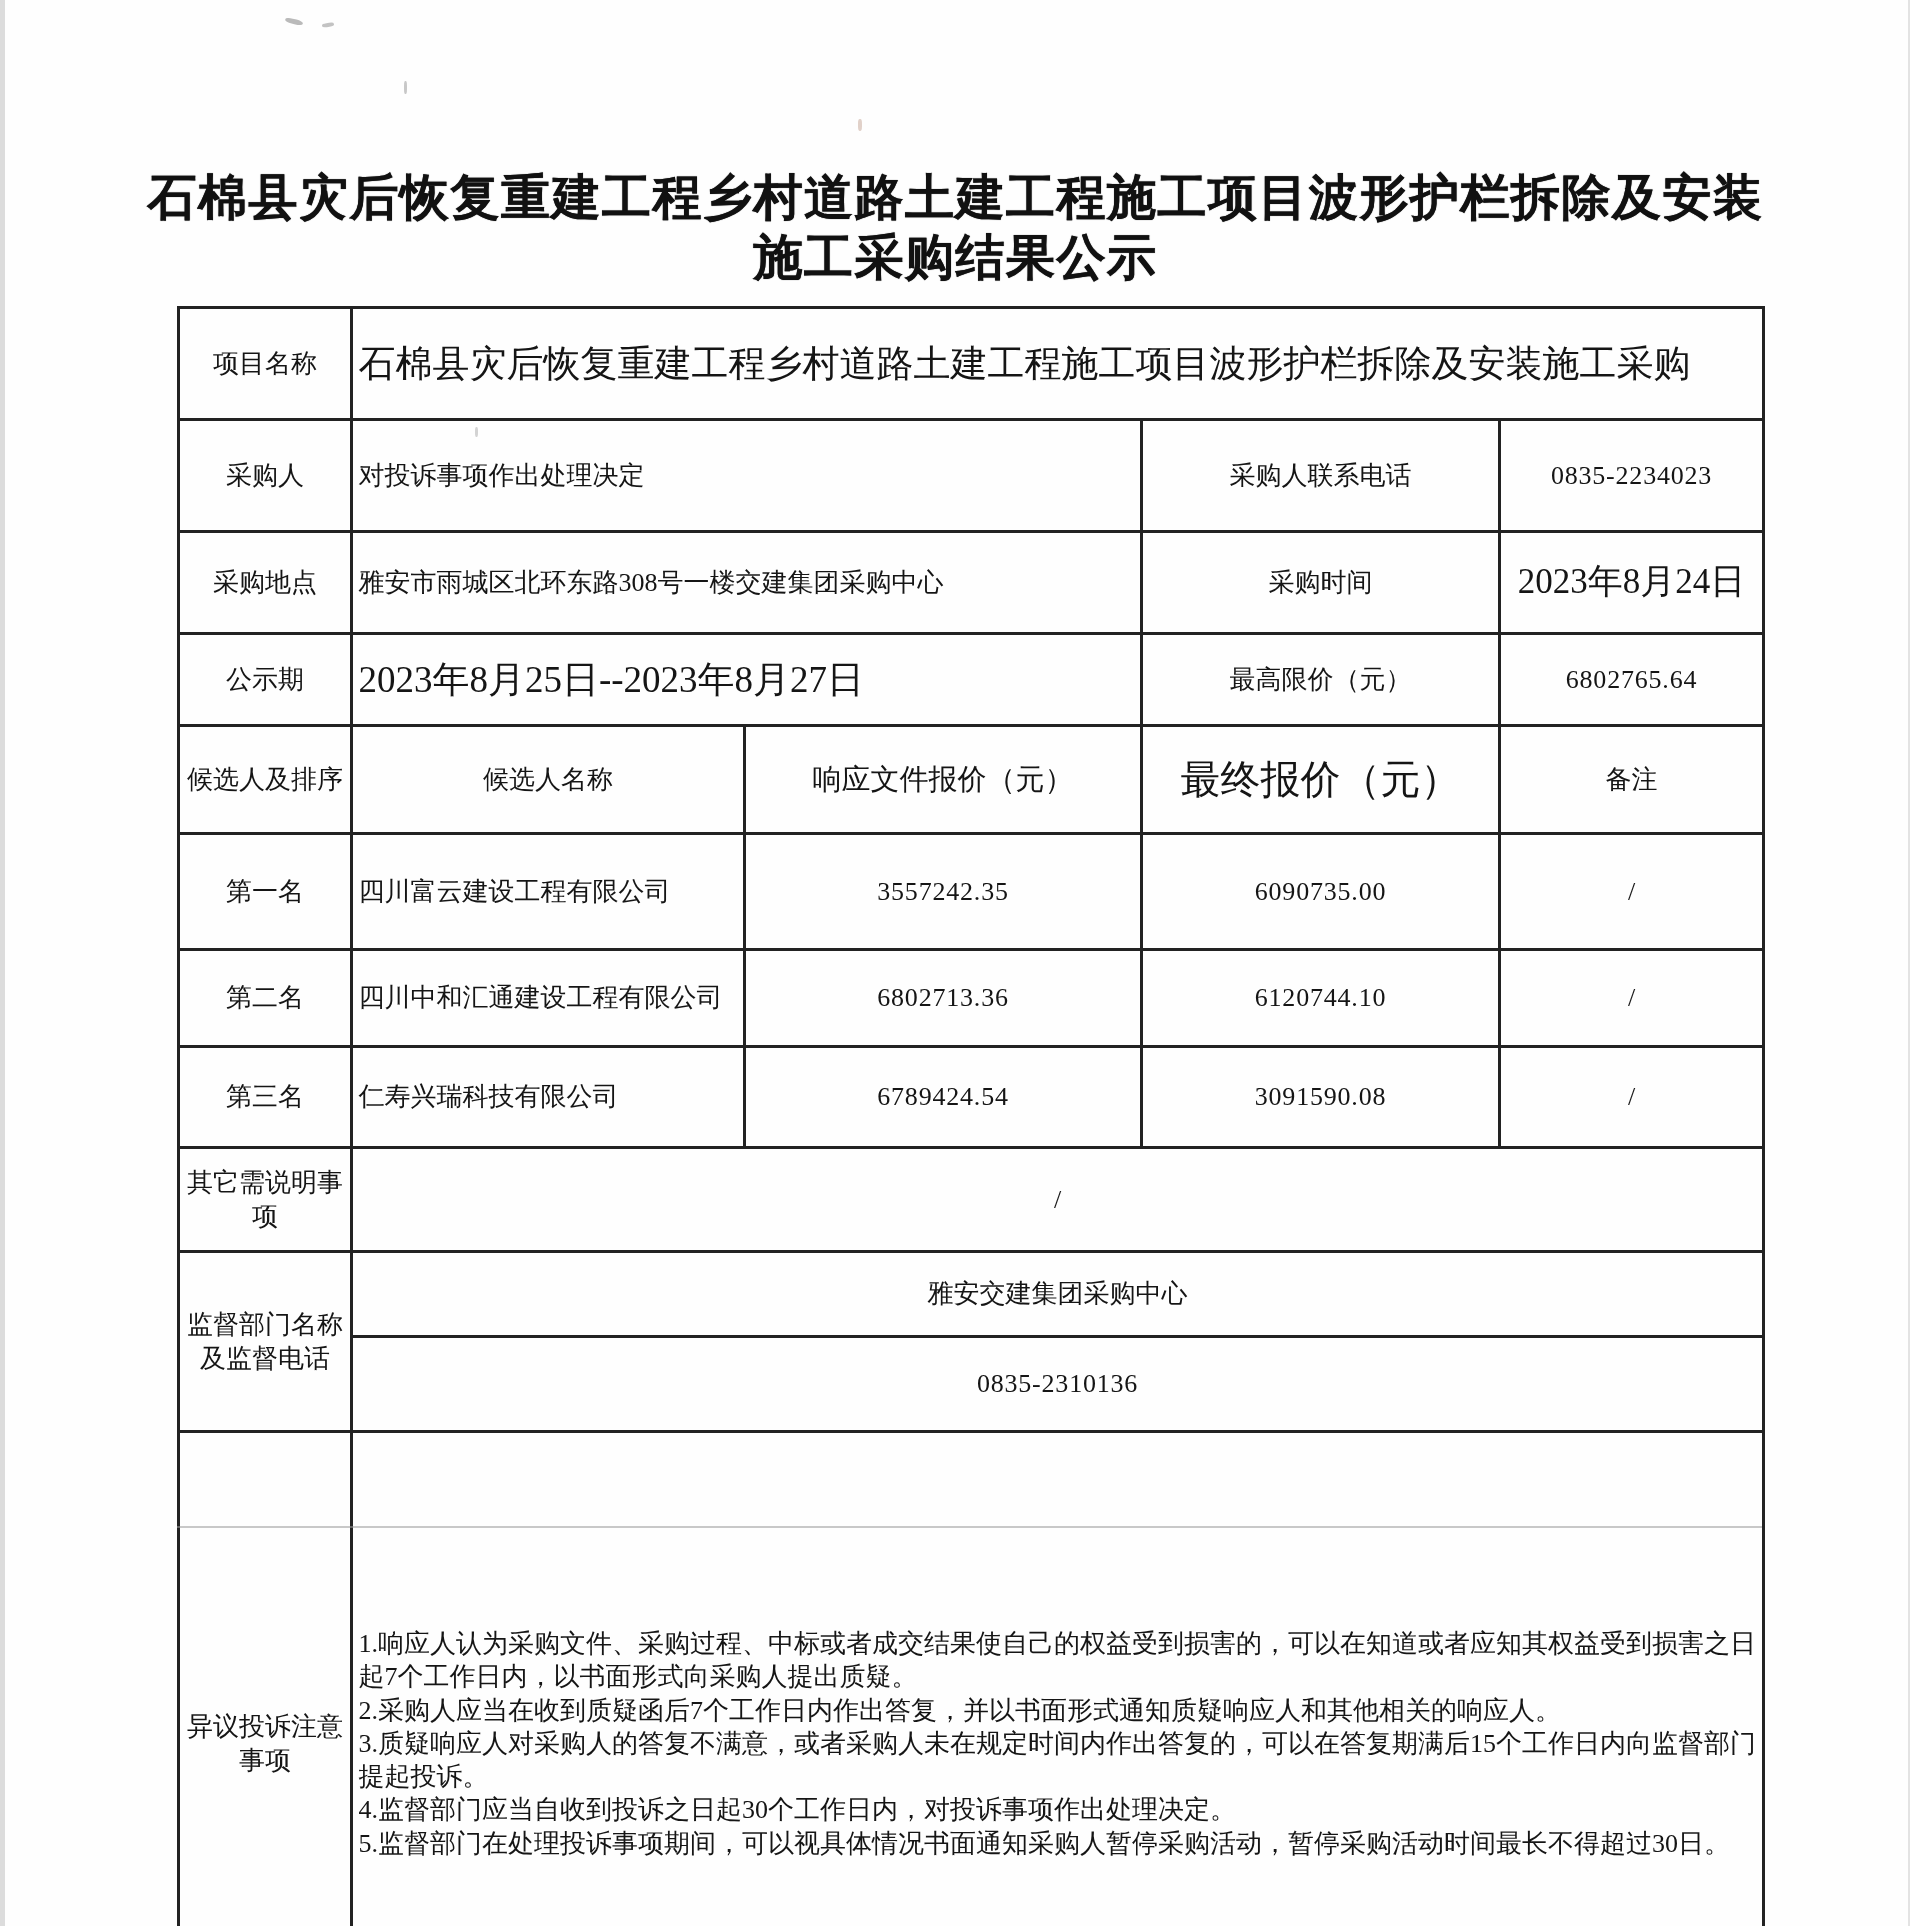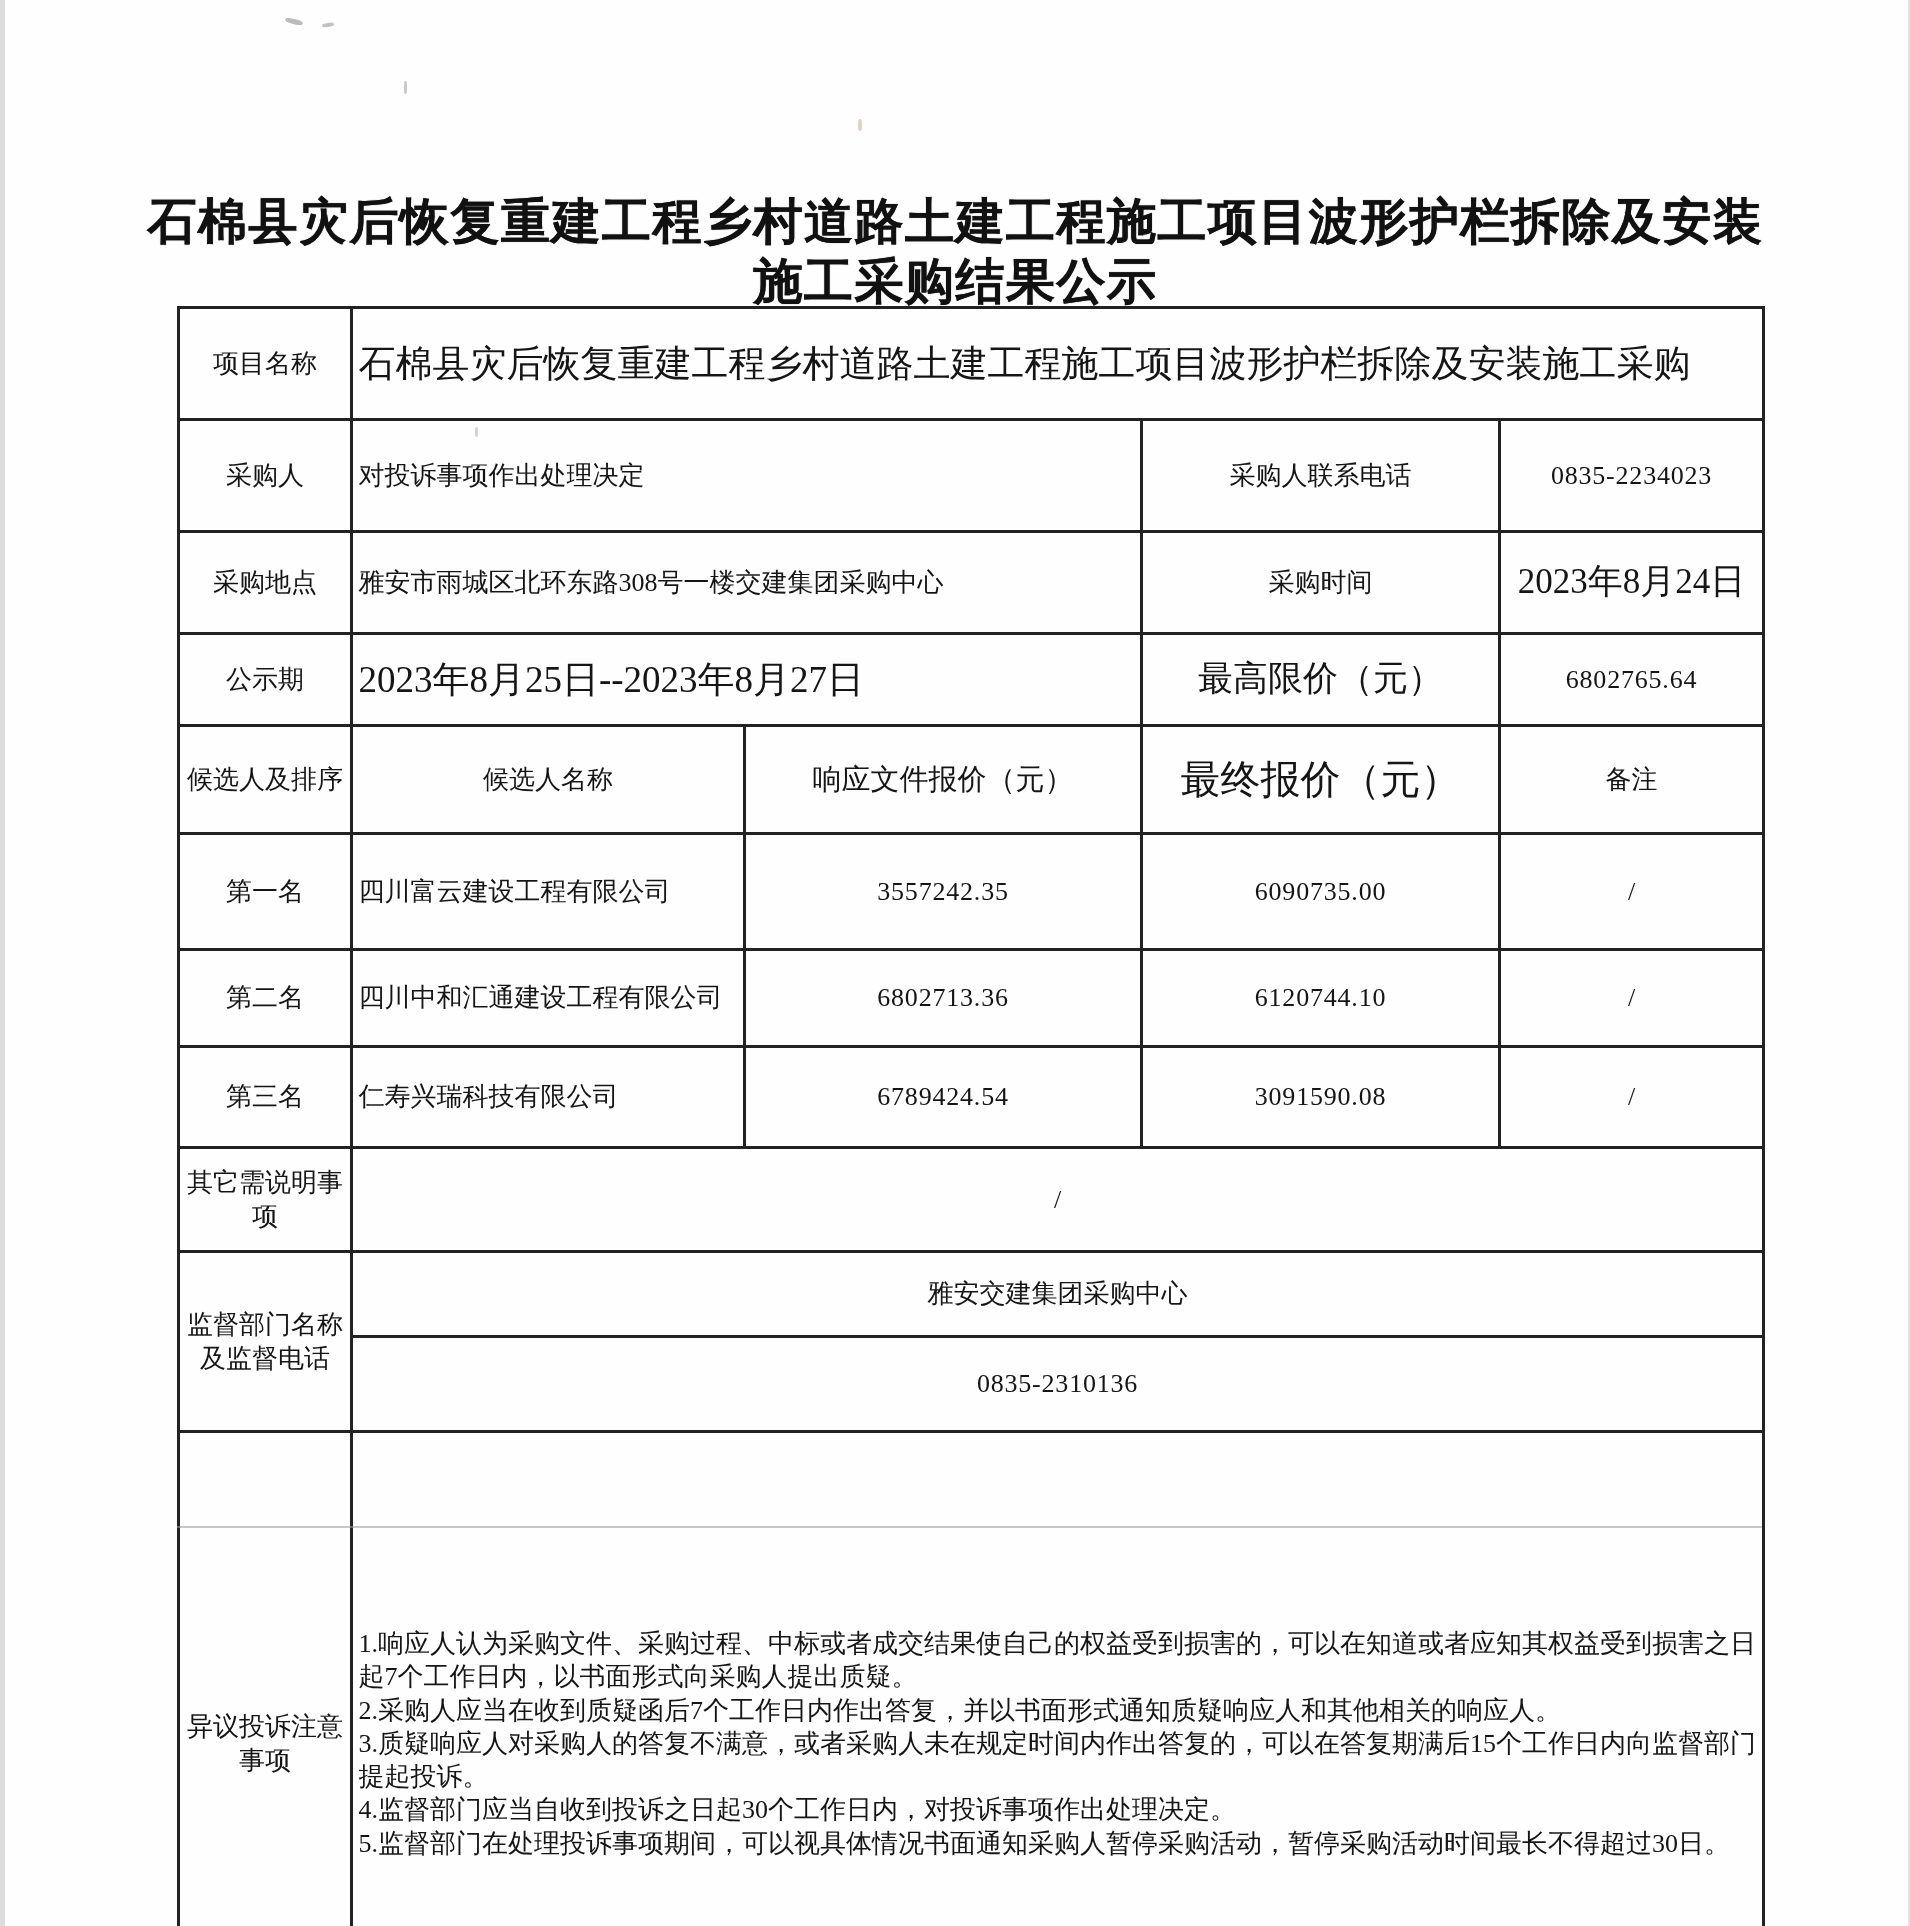--- a/index.html
+++ b/index.html
@@ -8,21 +8,21 @@
     font-family:"Liberation Serif","DejaVu Serif",serif;color:#151515;
     overflow:hidden;
   }
   
   .edge-left{position:absolute;left:0;top:0;width:5.4px;height:2702px;background:#dcdcdc;}
   .edge-right{position:absolute;right:0;top:0;width:3.1px;height:2702px;background:#e3e3e3;}
   .speck{position:absolute;background:#3c3c3c;border-radius:40%;}
 
   
   .title{
-    position:absolute;left:0;top:192px;width:1911px;text-align:center;
+    position:absolute;left:0;top:168px;width:1911px;text-align:center;
     font-size:49px;font-weight:bold;line-height:1.22;color:#111;
     letter-spacing:1.5px;text-shadow:0 0 0.8px #111;
   }
 
   
   table.doc{
     position:absolute;left:177px;top:306px;width:1585px;
     border-collapse:collapse;table-layout:fixed;
   }
   table.doc td{
@@ -87,21 +87,21 @@
   <tr style="height:102px">
     <td class="lbl">采购地点</td>
     <td class="left addr" colspan="2">雅安市雨城区北环东路308号一楼交建集团采购中心</td>
     <td class="ctr">采购时间</td>
     <td class="ctr" style="font-size:35px">2023年8月24日</td>
   </tr>
 
   <tr style="height:92px">
     <td class="lbl">公示期</td>
     <td class="left" colspan="2" style="font-size:37px">2023年8月25日--2023年8月27日</td>
-    <td class="ctr" style="font-size:35px">最高限价（元）</td>
+    <td class="ctr" style="font-size:26px">最高限价（元）</td>
     <td class="num">6802765.64</td>
   </tr>
 
   <tr style="height:108px">
     <td class="lbl">候选人及排序</td>
     <td class="ctr">候选人名称</td>
     <td class="ctr" style="font-size:29px">响应文件报价（元）</td>
     <td class="ctr" style="font-size:40px">最终报价（元）</td>
     <td class="ctr">备注</td>
   </tr>

